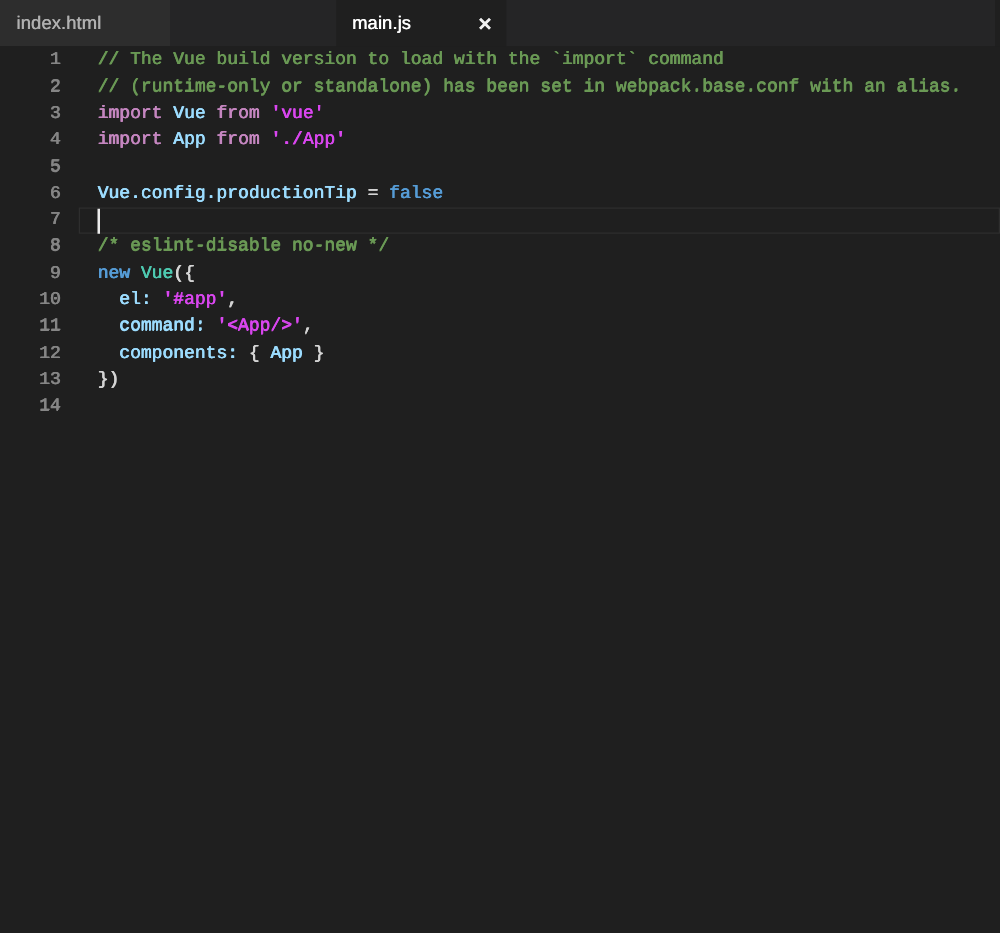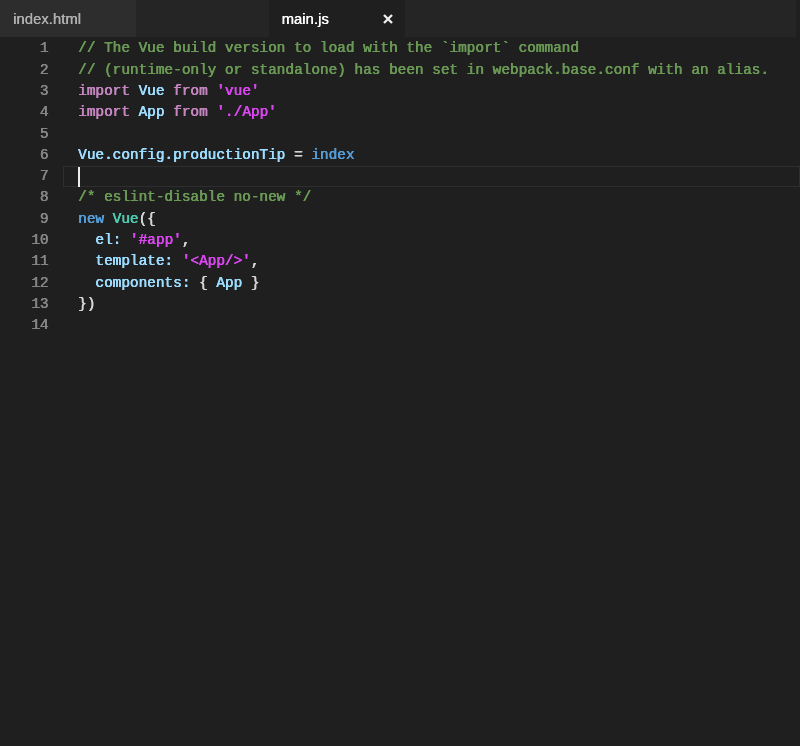--- a/index.html
+++ b/index.html
@@ -57,26 +57,26 @@
 10
 11
 12
 13
 14</div>
     <div id="code" class="mono"><span class="c">// The Vue build version to load with the `import` command</span>
 <span class="c">// (runtime-only or standalone) has been set in webpack.base.conf with an alias.</span>
 <span class="k">import</span> <span class="v">Vue</span> <span class="k">from</span> <span class="s">'vue'</span>
 <span class="k">import</span> <span class="v">App</span> <span class="k">from</span> <span class="s">'./App'</span>
 
-<span class="v">Vue.config.productionTip</span> = <span class="b">index</span>
+<span class="v">Vue.config.productionTip</span> = <span class="b">false</span>
 
 <span class="c">/* eslint-disable no-new */</span>
 <span class="b">new</span> <span class="t">Vue</span>({
   <span class="v">el:</span> <span class="s">'#app'</span>,
-  <span class="v">template:</span> <span class="s">'&lt;App/&gt;'</span>,
+  <span class="v">command:</span> <span class="s">'&lt;App/&gt;'</span>,
   <span class="v">components:</span> { <span class="v">App</span> }
 })</div>
     <div id="cursor"></div>
   </div>
   <div id="wm">
     <svg width="94" height="28" viewBox="0 0 94 28">
       <defs>
         <linearGradient id="rg" x1="0" y1="0" x2="0" y2="1">
           <stop offset="0" stop-color="#f25549"></stop>
           <stop offset="1" stop-color="#cd2318"></stop>

